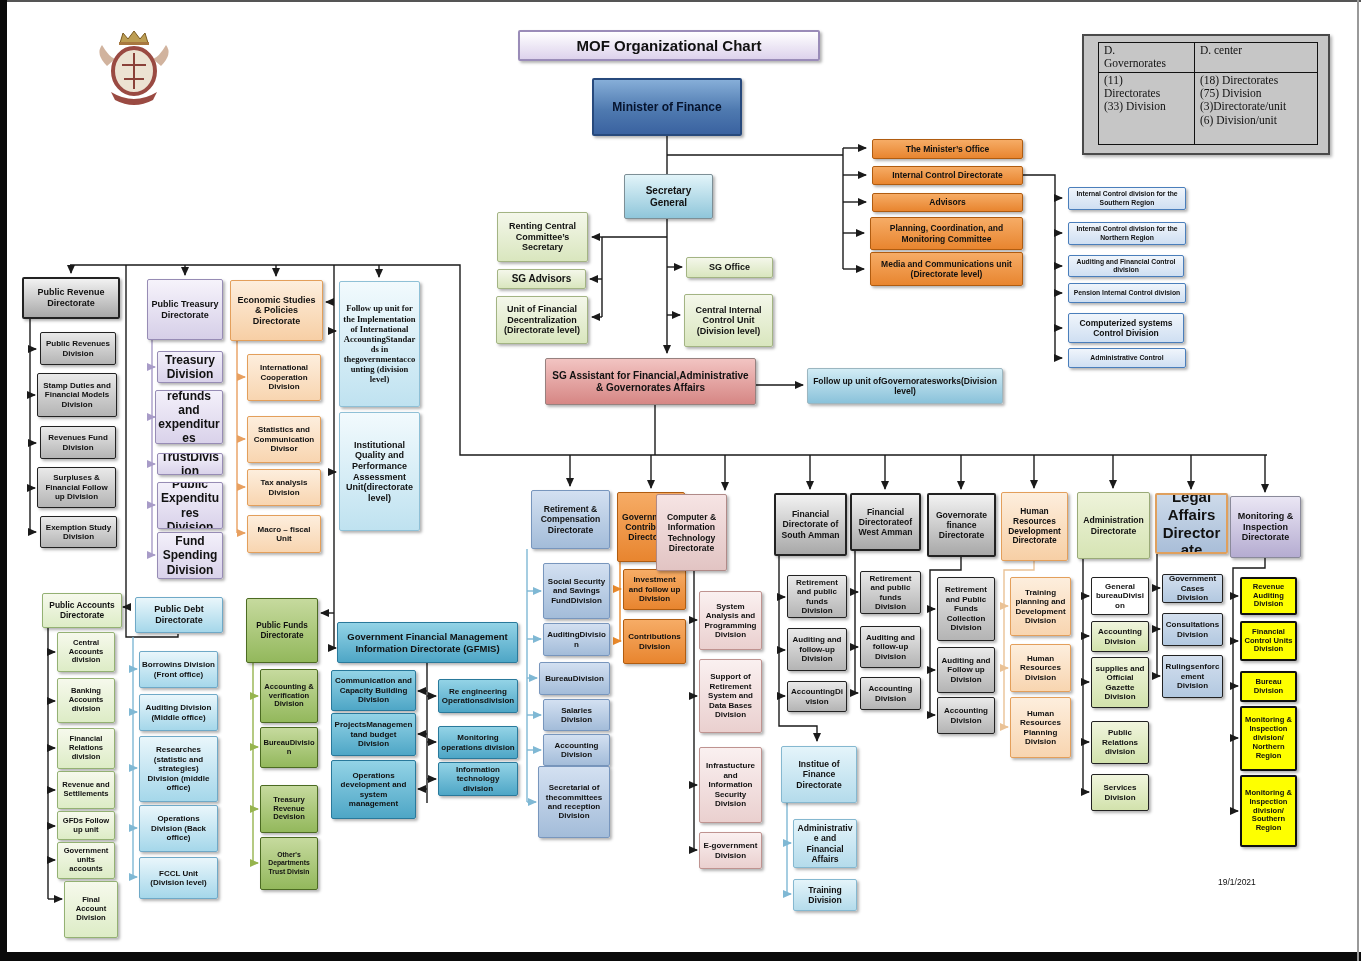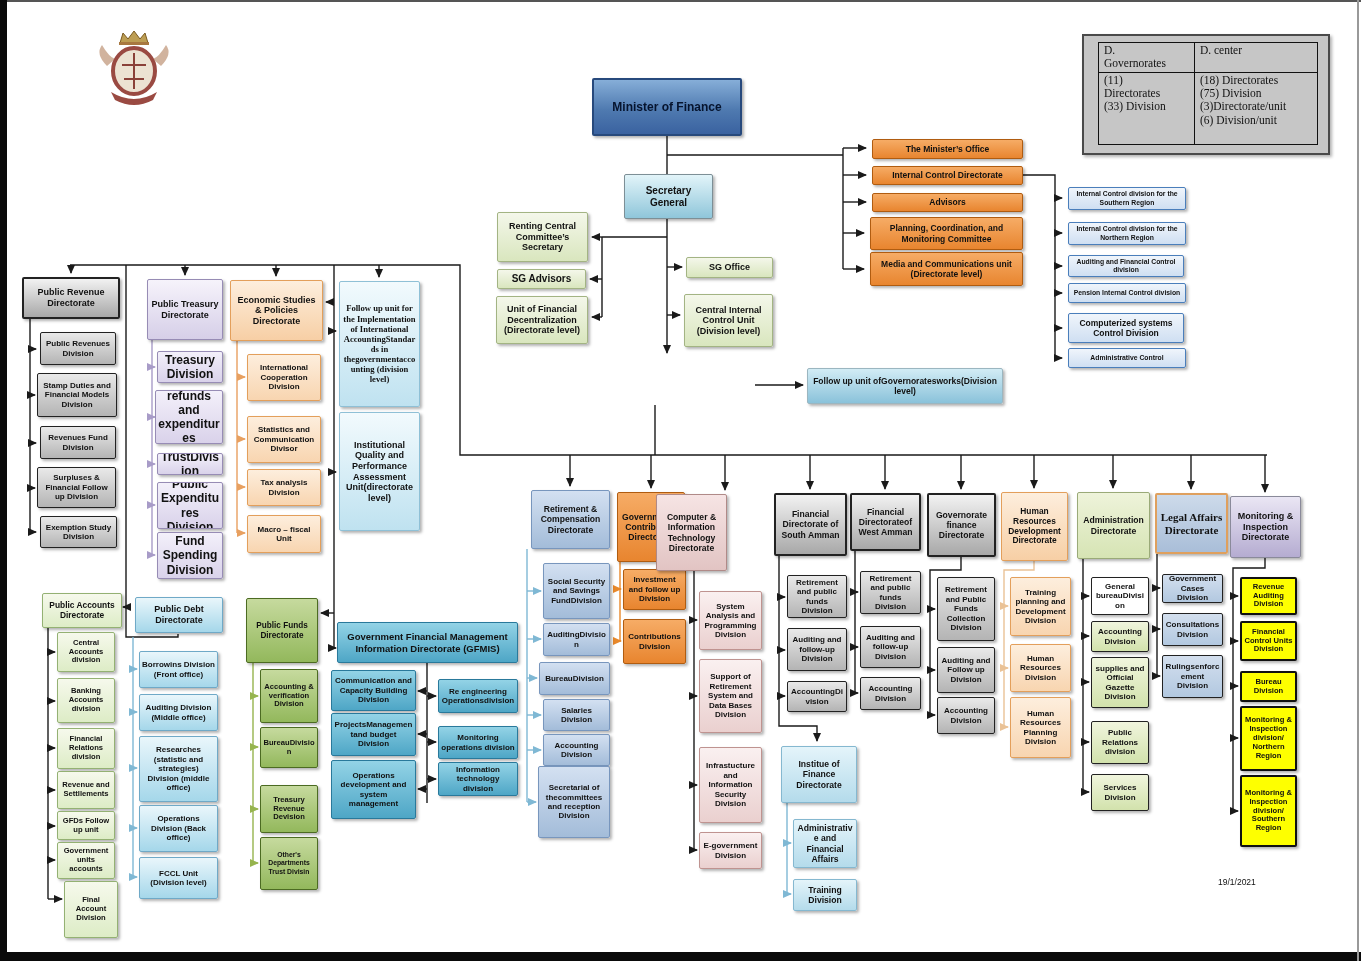--- a/index.html
+++ b/index.html
@@ -38,21 +38,21 @@
   .teal{background:linear-gradient(#93d3e6,#4ea6c6);border:1px solid #29799b;font-size:8px;}
   .tealH{font-size:9.5px;}
   .blueR{background:linear-gradient(#d3e0f1,#a3bcd9);border:1px solid #7896bd;font-size:8px;}
   .orangeC{background:linear-gradient(#f6ac66,#e8852f);border:1px solid #b05c10;font-size:8px;}
   .pinkC{background:linear-gradient(#faf0f0,#ead0cf);border:1px solid #bf9390;font-size:8px;}
   .pinkH{background:linear-gradient(#f6e4e4,#e2c4c3);border:1px solid #b08a88;font-size:8.6px;}
   .instF{background:linear-gradient(#e4f4fa,#b4dbeb);border:1px solid #85b8d0;font-size:8.6px;}
   .greenAd{background:linear-gradient(#f0f5dd,#d2e2ac);border:1.6px solid #222;font-size:8px;}
   .greenAdH{background:linear-gradient(#eef3da,#d6e4b4);border:1px solid #9aaa78;font-size:8.6px;}
   .whiteB{background:#ffffff;border:1.6px solid #222;font-size:8px;}
-  .blueLg{background:linear-gradient(#cddaea,#a9bed8);border:2px solid #dfa05e;font-size:11px;font-family:Liberation Serif, serif;}
+  .blueLg{background:linear-gradient(#cddaea,#a9bed8);border:2px solid #dfa05e;font-size:15px;}
   .blueLc{background:linear-gradient(#d3dfee,#b2c8e0);border:1.6px solid #222;font-size:8px;}
   .purpleM{background:linear-gradient(#eae6f4,#b5acd1);border:1px solid #8a8a9a;font-size:9px;}
   .yellow{background:#feff00;border:2px solid #111;font-size:7.6px;}
   .legend{position:absolute;left:1082px;top:34px;width:248px;height:121px;background:#c6c6c6;
           border:2px solid #4a4a4a;z-index:2;box-sizing:border-box;box-shadow:2px 2px 3px rgba(0,0,0,.3);}
   .legend-inner{position:absolute;left:14px;top:6px;width:218px;height:101px;border:1.6px solid #111;
           display:grid;grid-template-columns:44% 56%;grid-template-rows:30px 1fr;
           font-family:"Liberation Serif",serif;font-size:11.5px;color:#111;}
   .lg-cell{padding:1px 5px;white-space:pre-line;line-height:1.15;box-sizing:border-box;}
   .lg-c1{border-right:1.6px solid #111;}
@@ -249,20 +249,21 @@
       <path d="M32,17 L35,7 L40,13 L46,5 L52,13 L57,7 L60,17 Z" fill="#bd9e54" stroke="#7a5a20" stroke-width="1"></path>
       <rect x="31" y="16" width="30" height="3" fill="#a87840"></rect>
       <path d="M19,40 Q7,28 14,19 Q21,31 27,33 Z" fill="#c9a68d" opacity=".85"></path>
       <path d="M73,40 Q85,28 78,19 Q71,31 65,33 Z" fill="#c9a68d" opacity=".85"></path>
       <ellipse cx="46" cy="45" rx="21" ry="23" fill="#ece2d2" stroke="#9a4a42" stroke-width="4"></ellipse>
       <path d="M46,27 V63 M34,39 H58 M36,53 H56" stroke="#8a4038" stroke-width="2" fill="none"></path>
       <path d="M23,66 Q46,80 69,66 L65,74 Q46,84 27,74 Z" fill="#9a4a42"></path>
     </svg>
   </div>
 
+  <div class="bx title-box" style="left:518px;top:30px;width:302px;height:31px">MOF Organizational Chart</div>
 
   <div class="legend">
     <div class="legend-inner">
       <div class="lg-cell lg-c1 lg-h">D.
 Governorates</div>
       <div class="lg-cell lg-h">D. center</div>
       <div class="lg-cell lg-c1">(11)
 Directorates
 (33) Division</div>
       <div class="lg-cell">(18) Directorates
@@ -287,20 +288,21 @@
   <div class="bx blueS" style="left:1068px;top:283px;width:118px;height:20px">Pension Internal Control division</div>
   <div class="bx blueS" style="left:1068px;top:313px;width:116px;height:30px;font-size:8.5px">Computerized systems Control Division</div>
   <div class="bx blueS" style="left:1068px;top:348px;width:118px;height:20px">Administrative Control</div>
 
   <div class="bx greenL" style="left:497px;top:212px;width:91px;height:50px">Renting Central Committee’s Secretary</div>
   <div class="bx greenL" style="left:497px;top:269px;width:89px;height:20px;font-size:10px">SG Advisors</div>
   <div class="bx greenL" style="left:496px;top:296px;width:92px;height:48px">Unit of Financial Decentralization (Directorate level)</div>
   <div class="bx greenL" style="left:686px;top:257px;width:87px;height:21px">SG Office</div>
   <div class="bx greenL" style="left:684px;top:294px;width:89px;height:53px">Central Internal Control Unit (Division level)</div>
 
+  <div class="bx sgassist" style="left:545px;top:358px;width:211px;height:47px">SG Assistant for Financial,Administrative &amp; Governorates Affairs</div>
   <div class="bx cyanF" style="left:807px;top:368px;width:196px;height:36px">Follow up unit ofGovernoratesworks(Division level)</div>
 
   <div class="bx grayG" style="left:22px;top:277px;width:98px;height:42px">Public Revenue Directorate</div>
   <div class="bx grayC" style="left:40px;top:332px;width:76px;height:33px">Public Revenues Division</div>
   <div class="bx grayC" style="left:37px;top:373px;width:80px;height:44px">Stamp Duties and Financial Models Division</div>
   <div class="bx grayC" style="left:40px;top:426px;width:76px;height:33px">Revenues Fund Division</div>
   <div class="bx grayC" style="left:37px;top:467px;width:79px;height:41px">Surpluses &amp; Financial Follow up Division</div>
   <div class="bx grayC" style="left:40px;top:516px;width:77px;height:32px">Exemption Study Division</div>
 
   <div class="bx purpleT" style="left:147px;top:279px;width:76px;height:61px">Public Treasury Directorate</div>

